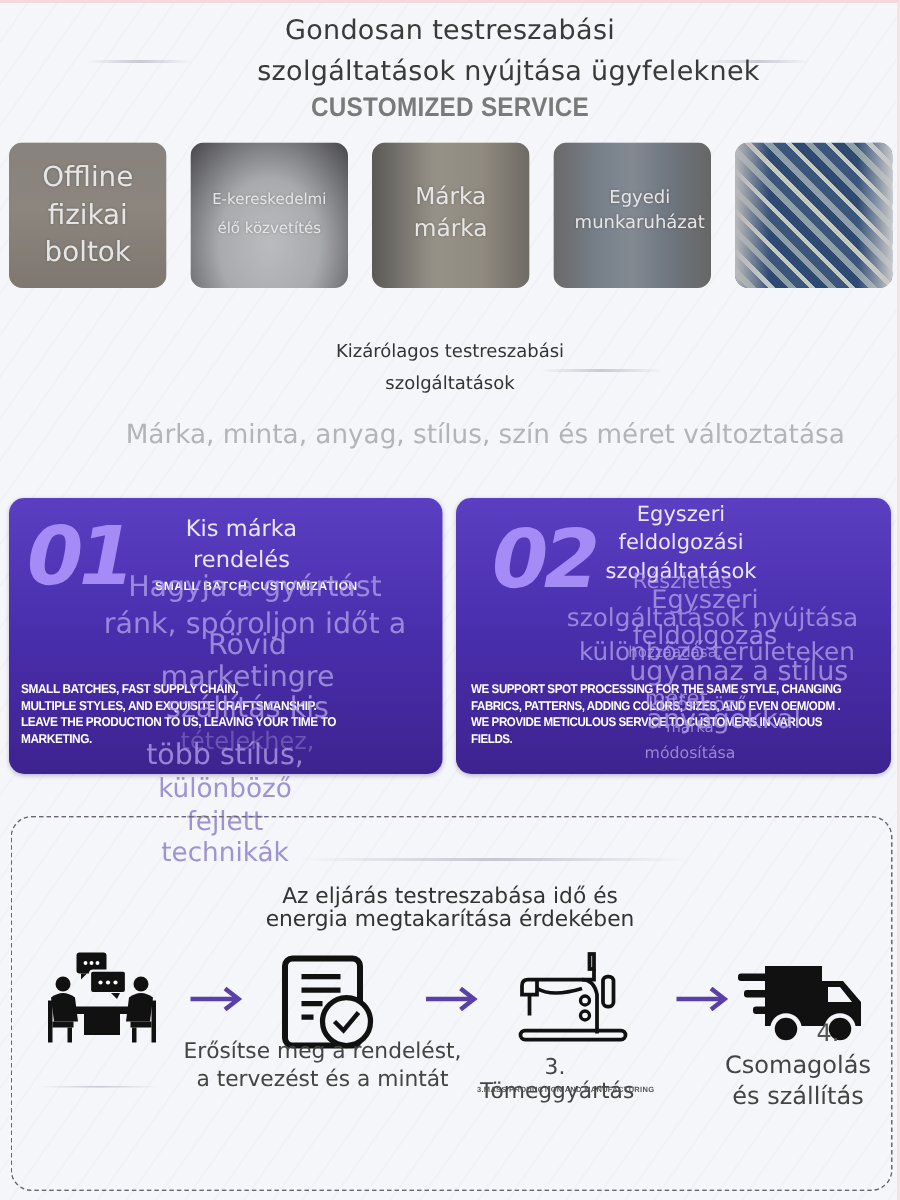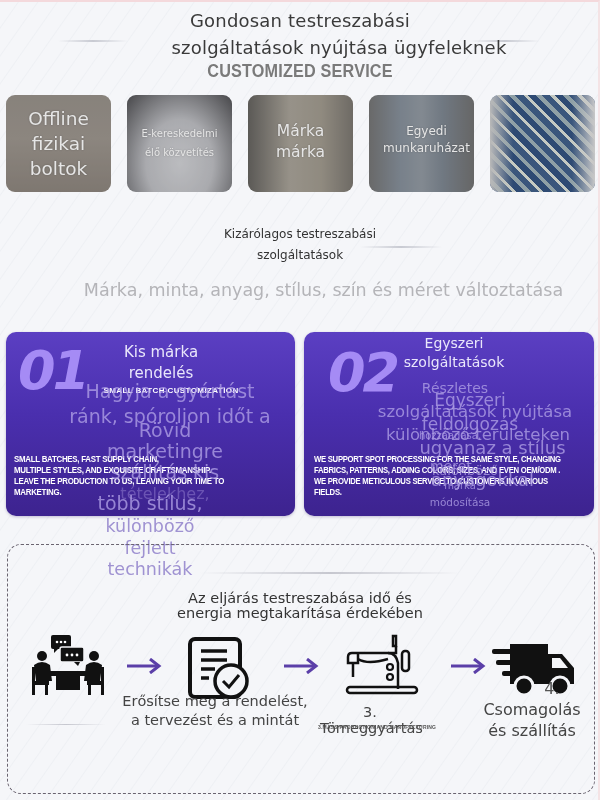--- a/index.html
+++ b/index.html
@@ -195,20 +195,21 @@
 <div class="ghost ghost-below" style="left:40px; width:220px; top:516px; font-size:17.5px; line-height:21.5px;">
   <div>különböző</div>
   <div>fejlett</div>
   <div>technikák</div>
 </div>
 
 <div class="card" style="left:304px; width:290px;">
   <div class="card-num" style="left:24px; top:14px;">02</div>
   <div class="card-title" style="left:85px; width:130px; top:2px; font-size:14px; line-height:19px;">
     <div>Egyszeri</div>
+    <div>feldolgozási</div>
     <div>szolgáltatások</div>
   </div>
   <div class="card-desc" style="left:10px; top:122px; font-size:8.4px;">
     <div>WE SUPPORT SPOT PROCESSING FOR THE SAME STYLE, CHANGING</div>
     <div>FABRICS, PATTERNS, ADDING COLORS, SIZES, AND EVEN OEM/ODM .</div>
     <div> WE PROVIDE METICULOUS SERVICE TO CUSTOMERS IN VARIOUS</div>
     <div>FIELDS.</div>
   </div>
 </div>
 

